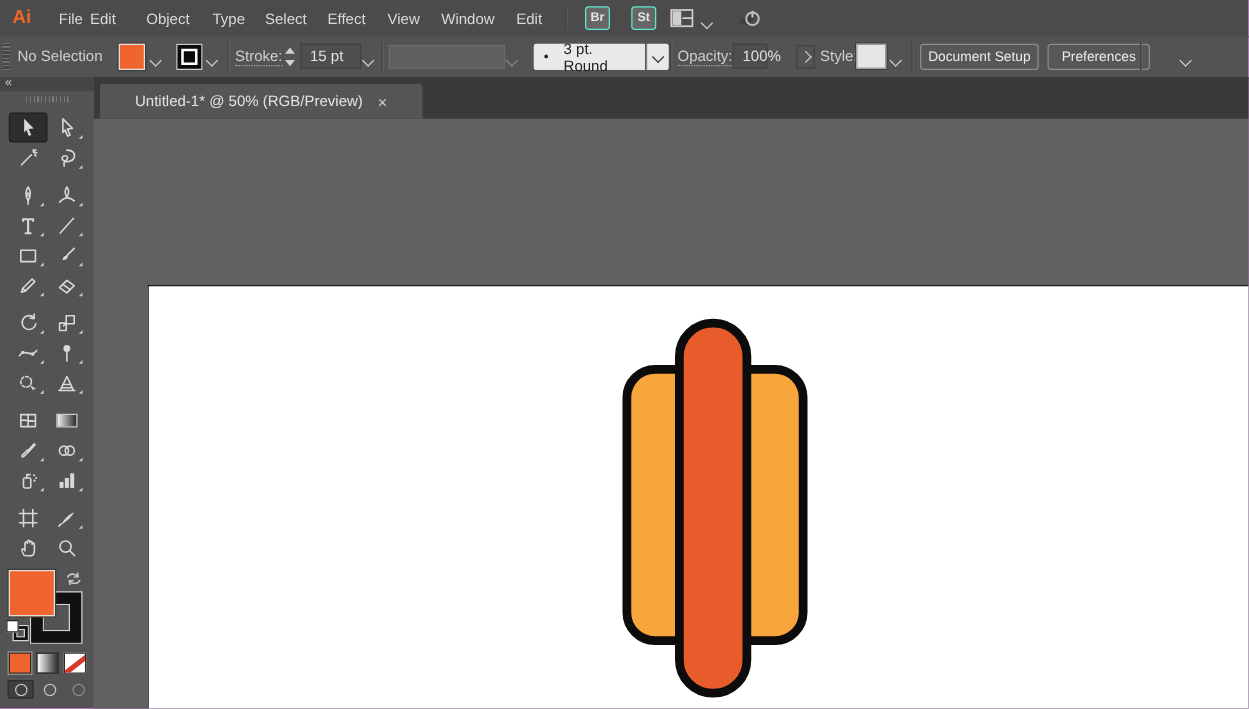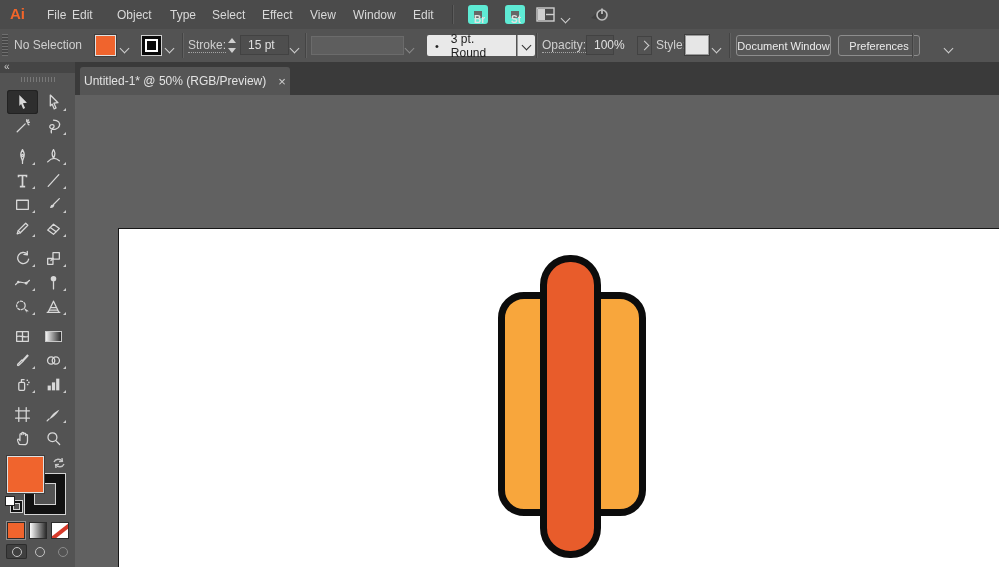--- a/index.html
+++ b/index.html
@@ -4,21 +4,21 @@
 <style>
   html,body{margin:0;padding:0;}
   body{font-family:"Liberation Sans",sans-serif;}
   .app{position:relative;width:999px;height:567px;overflow:hidden;background:#d946ef;color:#d8d8d8;font-size:12px;-webkit-font-smoothing:antialiased;}
 
   
   .menubar{position:absolute;left:0;top:0;width:999px;height:29px;background:#4b4b4b;border-bottom:1px solid #3a3a3a;}
   .menubar .logo{position:absolute;left:10px;top:5px;font-size:15px;font-weight:bold;color:#f2652a;}
   .mitem{position:absolute;top:8px;color:#d9d9d9;cursor:default;}
   .mbar-sep{position:absolute;left:452px;top:5px;width:1px;height:19px;background:#3e3e3e;box-shadow:1px 0 0 #5c5c5c;}
-  .tilebtn{position:absolute;top:5px;width:20px;height:19px;background:#666;border:6px solid #5eead4;border-radius:3px;color:#e2e2e2;font-size:10px;font-weight:bold;text-align:center;line-height:18px;box-sizing:border-box;}
+  .tilebtn{position:absolute;top:5px;width:20px;height:19px;background:#666;border:1px solid #5eead4;border-radius:3px;color:#e2e2e2;font-size:10px;font-weight:bold;text-align:center;line-height:18px;box-sizing:border-box;}
   .mb-icon{position:absolute;top:6px;}
 
   
   .controlbar{position:absolute;left:0;top:29px;width:999px;height:33px;background:#535353;border-bottom:1px solid #333;}
   .grip{position:absolute;left:2px;top:5px;width:6px;height:22px;background:repeating-linear-gradient(0deg,#6f6f6f 0 1px,#474747 1px 3px);}
   .cb-label{position:absolute;top:9px;font-size:12px;color:#cfcfcf;}
   .dotted-u{border-bottom:1px dotted #a5a5a5;}
   .swatch{position:absolute;top:6px;width:21px;height:21px;box-sizing:border-box;}
   .swatch.fill{border:1px solid #e0e0e0;box-shadow:0 0 0 1px #3e3e3e;}
   .swatch.stroke{background:#0a0a0a;border:1px solid #cfcfcf;display:flex;align-items:center;justify-content:center;}
@@ -74,21 +74,21 @@
   .cbtn.none::after{content:"";position:absolute;left:-3px;top:6px;width:26px;height:4px;background:#d63a2a;transform:rotate(-38deg);}
   .modesrow{display:flex;gap:2px;padding-left:6px;margin-top:5px;}
   .mbtn{width:21px;height:15px;display:flex;align-items:center;justify-content:center;border-radius:2px;}
   .mbtn.sel{background:#3f3f3f;box-shadow:inset 0 0 0 1px #2c2c2c;}
   .mcirc{width:10px;height:10px;border:1.4px solid #c2c2c2;border-radius:50%;box-sizing:border-box;}
   .mbtn.dim .mcirc{border-color:#8b8b8b;}
 
   
   .docarea{position:absolute;left:75px;top:0;width:924px;height:505px;background:#3a3a3a;}
   .tabbar{position:relative;height:33px;background:#3a3a3a;}
-  .tab{position:absolute;left:5px;top:5px;height:28px;background:#555;border-radius:3px 3px 0 0;display:flex;align-items:center;padding:0 4px;gap:12px;justify-content:center;}
+  .tab{position:absolute;left:5px;top:5px;height:28px;background:#555;border-radius:3px 3px 0 0;display:flex;align-items:center;padding:0 28px;gap:12px;justify-content:center;}
   .tab .title{color:#e3e3e3;font-size:12px;}
   .tab .close{color:#cfcfcf;font-size:13px;line-height:13px;cursor:default;}
 
   .canvas{position:absolute;left:0;top:33px;width:924px;height:472px;background:#616161;overflow:hidden;}
   .artboard{position:absolute;left:43px;top:133px;width:881px;height:339px;background:#fff;border-top:1px solid #161616;border-left:1px solid #161616;}
   .shape{position:absolute;box-sizing:border-box;border:7px solid #0c0c0c;}
   .bun{width:74px;height:224px;top:197px;border-radius:26px;}
   .bun.l{left:423px;}
   .bun.r{left:497px;}
   .sausage{left:465px;top:160px;width:61px;height:303px;border-radius:30px;}
@@ -167,21 +167,21 @@
     <span class="field" style="left:586px;width:28px">100%</span>
     <span class="arrowbtn" style="left:637px">
         <span class="chr"></span>
       </span>
 
     <span class="cb-label" style="left:656px">Style:</span>
     <span class="swatch fill" style="left:685px;width:24px;height:20px;background:#e6e6e6;border-color:#9a9a9a"></span>
     <span class="chwrap" style="left:713px"><span class="chd"></span></span>
 
     <span class="vsep" style="left:729px"></span>
-    <span class="pushbtn" style="left:736px;width:95px">Document Window</span>
+    <span class="pushbtn" style="left:736px;width:95px">Document Setup</span>
     <span class="pushbtn" style="left:838px;width:82px">Preferences</span>
 
     <span class="vsep" style="left:912px"></span>
     <span class="mb-icon" style="left:918px;top:36px;position:absolute">
       <svg width="22" height="18" viewBox="0 0 22 18">
           <path d="M3 2 L10 9 L6.4 9.3 L8.2 13.6 L6.3 14.4 L4.6 10.1 L3 11.6 Z" fill="#cfcfcf"></path>
           <rect x="12" y="3" width="6" height="4" fill="none" stroke="#cfcfcf" stroke-width="1.2"></rect>
           <rect x="12" y="10" width="6" height="4" fill="none" stroke="#cfcfcf" stroke-width="1.2"></rect>
         </svg>
     </span>

